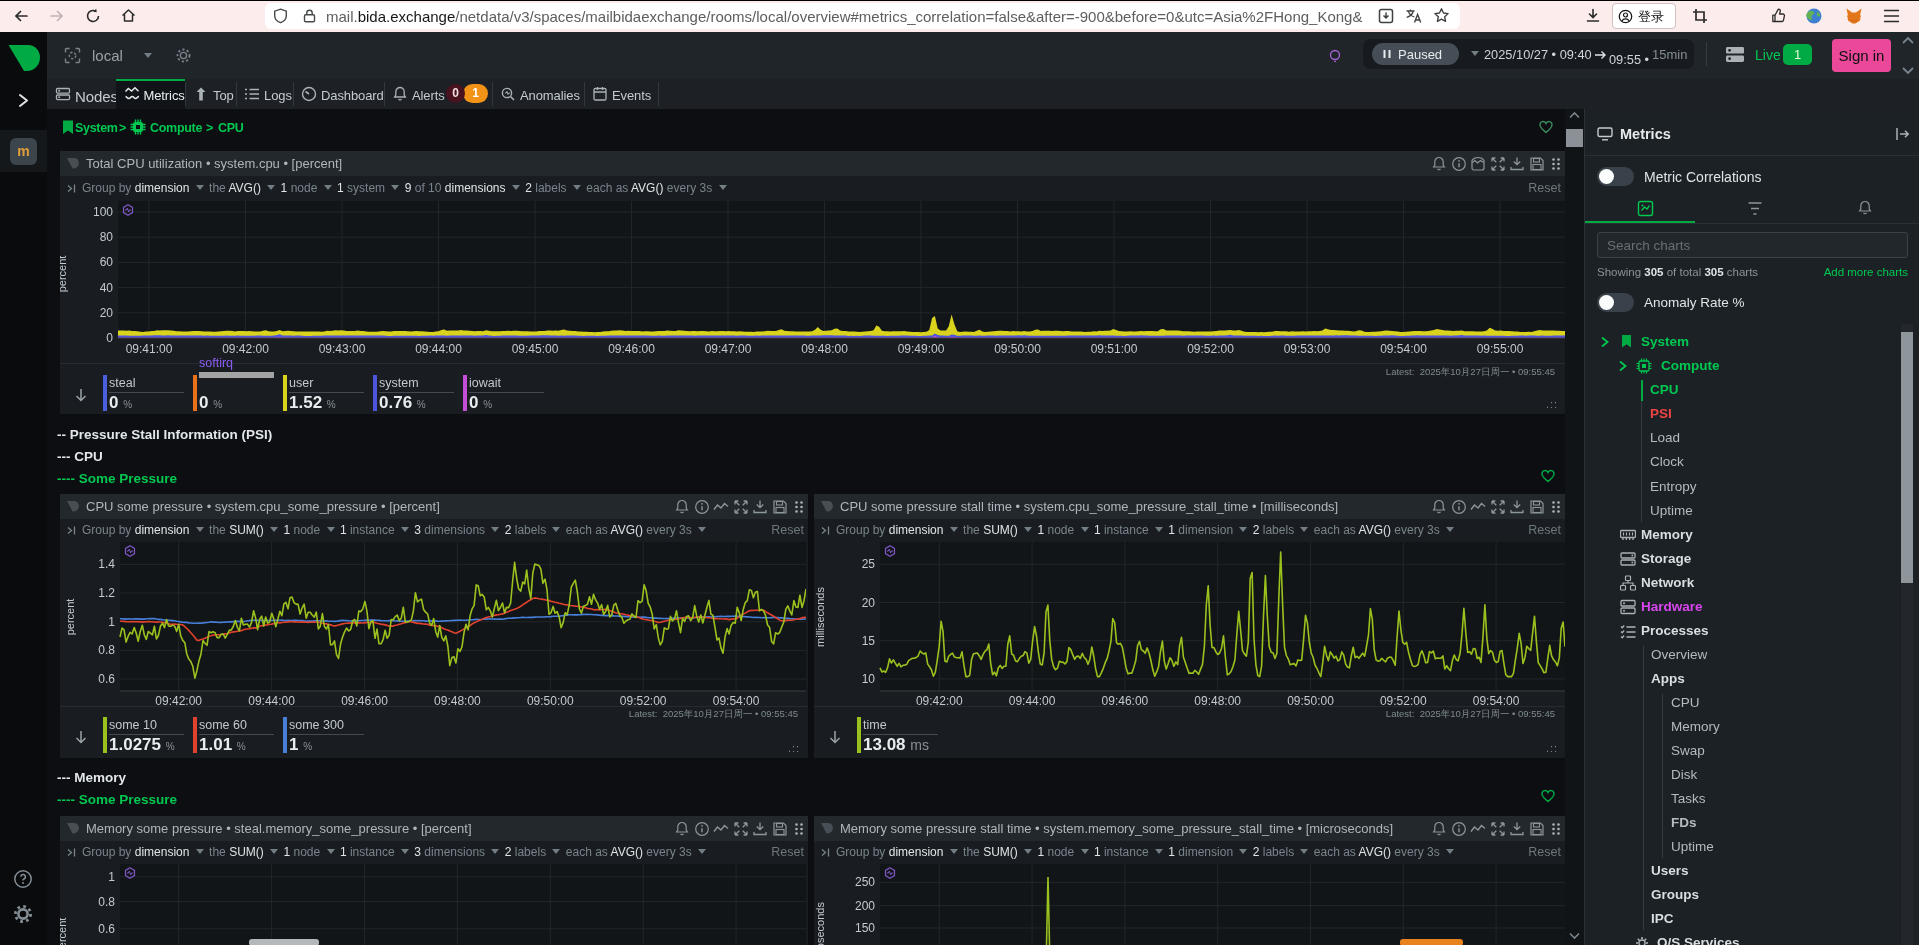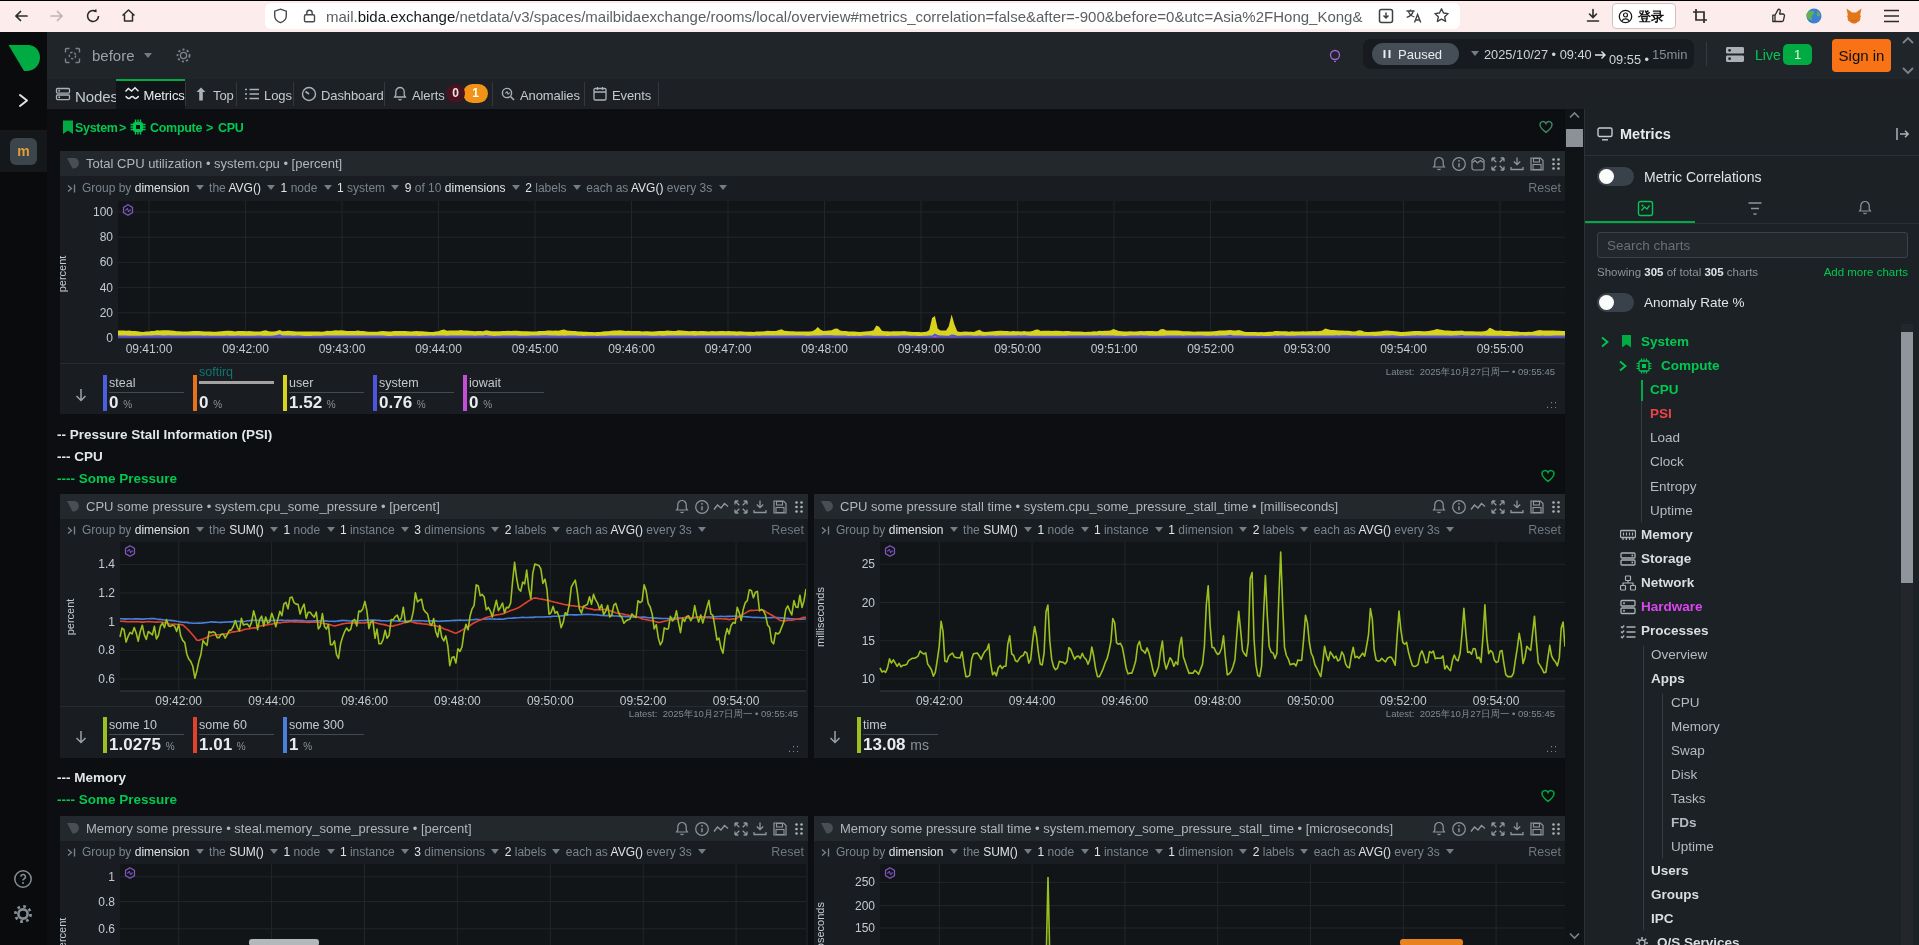--- a/index.html
+++ b/index.html
@@ -44,21 +44,21 @@
   </svg>
 <svg class="abs" style="left:1585px;top:8px" width="16" height="16" viewBox="0 0 16 16">
     <path d="M8 1.5v8M4.5 6L8 9.5 11.5 6M2.5 13h11" stroke="#2b2b2b" stroke-width="1.6" fill="none" stroke-linecap="round"></path>
   </svg>
 <div class="abs" style="left:1612px;top:3px;width:64px;height:26px;background:#fff;border:1px solid #d0c2c3;border-radius:4px"></div>
 <svg class="abs" style="left:1618px;top:9px" width="15" height="15" viewBox="0 0 15 15">
     <circle cx="7.5" cy="7.5" r="6.2" stroke="#1a1a1a" stroke-width="1.3" fill="none"></circle>
     <circle cx="7.5" cy="6" r="2" stroke="#1a1a1a" stroke-width="1.2" fill="none"></circle>
     <path d="M3.8 12a4.3 4.3 0 0 1 7.4 0" stroke="#1a1a1a" stroke-width="1.2" fill="none"></path>
   </svg>
-<div class="abs" style="left:1638px;top:8px;font-size:13px;color:#111;font-weight:bold">登录</div>
+<div class="abs" style="left:1638px;top:8px;font-size:13px;color:#111;font-weight:normal">登录</div>
 <svg class="abs" style="left:1692px;top:8px" width="16" height="16" viewBox="0 0 16 16">
     <path d="M4 1v11h11M1 4h11v11" stroke="#2b2b2b" stroke-width="1.7" fill="none"></path>
   </svg>
 <svg class="abs" style="left:1770px;top:7px" width="17" height="17" viewBox="0 0 17 17">
     <path d="M5 8.2v6.3H2.8V8.2zM5 14.5h6.8a1.7 1.7 0 0 0 1.7-1.4l.9-4.2A1.5 1.5 0 0 0 12.9 7H9.6l.7-3.2a1.3 1.3 0 0 0-2.4-.9L5 8.2" stroke="#2c2c2c" stroke-width="1.3" fill="none" stroke-linejoin="round"></path>
   </svg>
 <svg class="abs" style="left:1805px;top:7px" width="18" height="18" viewBox="0 0 18 18">
     <circle cx="9" cy="9" r="7.5" fill="#3f7fd1"></circle>
     <path d="M4 4.5c2-1.5 4.5-1 5 1 .4 1.8-2 2.2-2.5 4-.4 1.4 1 2.5.2 3.8-2.6-.3-4.8-2.2-5.4-4.8-.3-1.5.9-3 2.7-4zM12 4.2c1.8 1 3 2.6 3.3 4.6-1 .8-2.6 1.1-3.3-.3-.6-1.3.6-2 0-4.3z" fill="#62b152"></path>
   </svg>
@@ -88,21 +88,21 @@
     <circle cx="10" cy="10" r="4.6" stroke="#848e95" stroke-width="2.6" fill="none"></circle>
     <circle cx="10" cy="10" r="7.6" stroke="#848e95" stroke-width="2.8" fill="none" stroke-dasharray="2.7 3.27"></circle>
   </svg>
 <div class="abs" style="left:47px;top:32px;width:1872px;height:47px;background:#20252a"></div>
 <svg class="abs" style="left:64px;top:47px" width="17" height="17" viewBox="0 0 17 17">
     <g stroke="#79848c" stroke-width="1.4" fill="none">
       <path d="M5.5 1.5h-3a1 1 0 0 0-1 1v3M11.5 1.5h3a1 1 0 0 1 1 1v3M1.5 11.5v3a1 1 0 0 0 1 1h3M15.5 11.5v3a1 1 0 0 1-1 1h-3"></path>
       <circle cx="8.5" cy="8.5" r="3.2" stroke-dasharray="2.4 1.7"></circle>
     </g>
   </svg>
-<div class="abs" style="left:92px;top:47px;font-size:15px;color:#99a2a9">before</div>
+<div class="abs" style="left:92px;top:47px;font-size:15px;color:#99a2a9">local</div>
 <span class="abs crt" style="left:141px;top:53px"></span>
 <svg class="abs" style="left:175px;top:47px" width="17" height="17" viewBox="0 0 17 17">
     <circle cx="8.5" cy="8.5" r="3.1" stroke="#79848c" stroke-width="1.3" fill="none"></circle>
     <circle cx="8.5" cy="8.5" r="6" stroke="#79848c" stroke-width="1.8" fill="none" stroke-dasharray="2.2 2.2"></circle>
   </svg>
 <svg class="abs" style="left:1327px;top:48px" width="16" height="16" viewBox="0 0 16 16">
     <circle cx="8" cy="7" r="4.5" stroke="#a766d8" stroke-width="1.3" fill="none"></circle>
     <path d="M6.5 11.5h3M7 13.5h2" stroke="#a766d8" stroke-width="1.2"></path>
   </svg>
 <div class="abs" style="left:1363px;top:39px;width:331px;height:30px;background:#171b1f;border-radius:8px"></div>
@@ -122,21 +122,21 @@
 <svg class="abs" style="left:1726px;top:46px" width="18" height="17" viewBox="0 0 18 17">
     <g fill="#aab2b8">
       <rect x="0" y="1" width="18" height="6.6" rx="1.4"></rect>
       <rect x="0" y="9.4" width="18" height="6.6" rx="1.4"></rect>
     </g>
     <circle cx="3.6" cy="4.3" r="1.4" fill="#20252a"></circle>
     <circle cx="3.6" cy="12.7" r="1.4" fill="#20252a"></circle>
   </svg>
 <div class="abs" style="left:1755px;top:47px;font-size:14px;color:#00c851">Live</div>
 <div class="abs" style="left:1783px;top:44px;width:29px;height:21px;background:#00ab44;border-radius:5px;color:#e9f7d8;font-size:13px;text-align:center;line-height:21px">1</div>
-<div class="abs" style="left:1832px;top:39px;width:59px;height:33px;background:#f97316;border-radius:4px;color:#0c1012;font-size:15px;text-align:center;line-height:33px">Sign in</div>
+<div class="abs" style="left:1832px;top:39px;width:59px;height:33px;background:#ec4899;border-radius:4px;color:#0c1012;font-size:15px;text-align:center;line-height:33px">Sign in</div>
 <svg class="abs" style="left:1902px;top:36px" width="12" height="9" viewBox="0 0 12 9">
     <path d="M1 7l5-5 5 5" stroke="#79848c" stroke-width="1.8" fill="none"></path>
   </svg>
 <svg class="abs" style="left:1902px;top:66px" width="12" height="9" viewBox="0 0 12 9">
     <path d="M1 2l5 5 5-5" stroke="#79848c" stroke-width="1.8" fill="none"></path>
   </svg>
 <div class="abs" style="left:47px;top:79px;width:1872px;height:30px;background:#1d2125"></div>
 <div class="abs" style="left:115.5px;top:82px;width:1px;height:24px;background:#31383e"></div>
 <svg class="abs" style="left:55px;top:86px" width="16" height="16" viewBox="0 0 16 16">
     <g fill="none" stroke="#aab2b8" stroke-width="1.3">
@@ -329,21 +329,21 @@
   </svg>
 <div class="abs" style="left:60px;top:363px;width:1505px;height:1px;background:#262b2f"></div>
 <div class="abs" style="left:1225px;top:366px;width:330px;text-align:right;font-size:9.5px;color:#7f8a91">Latest:&nbsp; 2025年10月27日周一 • 09:55:45</div>
 <svg class="abs" style="left:74px;top:388px" width="14" height="16" viewBox="0 0 14 16">
     <path d="M7 1v11M2.5 8L7 12.5 11.5 8" stroke="#9aa2a8" stroke-width="1.5" fill="none"></path>
   </svg>
 <div class="abs" style="left:103px;top:375px;width:4px;height:36px;background:#4a5fe0"></div>
 <div class="abs" style="left:109px;top:376px;width:75px;font-size:12.5px;color:#c2c9cd;border-bottom:1px solid #434b52;padding-bottom:2px">steal</div>
 <div class="abs" style="left:109px;top:393px;font-size:17px;font-weight:bold;color:#e8ecee">0 <span style="font-size:10px;font-weight:normal;color:#8a9298">%</span></div>
 <div class="abs" style="left:193px;top:375px;width:4px;height:36px;background:#e8711a"></div>
-<div class="abs" style="left:199px;top:365px;width:75px;font-size:12.5px;color:#0f766e;border-bottom:3px solid #a3a3a3;padding-bottom:2px">softirq</div>
+<div class="abs" style="left:199px;top:356px;width:75px;font-size:12.5px;color:#8b5cf6;border-bottom:6px solid #a3a3a3;padding-bottom:2px">softirq</div>
 <div class="abs" style="left:199px;top:393px;font-size:17px;font-weight:bold;color:#e8ecee">0 <span style="font-size:10px;font-weight:normal;color:#8a9298">%</span></div>
 <div class="abs" style="left:283px;top:375px;width:4px;height:36px;background:#d9d31e"></div>
 <div class="abs" style="left:289px;top:376px;width:75px;font-size:12.5px;color:#c2c9cd;border-bottom:1px solid #434b52;padding-bottom:2px">user</div>
 <div class="abs" style="left:289px;top:393px;font-size:17px;font-weight:bold;color:#e8ecee">1.52 <span style="font-size:10px;font-weight:normal;color:#8a9298">%</span></div>
 <div class="abs" style="left:373px;top:375px;width:4px;height:36px;background:#4d55e0"></div>
 <div class="abs" style="left:379px;top:376px;width:75px;font-size:12.5px;color:#c2c9cd;border-bottom:1px solid #434b52;padding-bottom:2px">system</div>
 <div class="abs" style="left:379px;top:393px;font-size:17px;font-weight:bold;color:#e8ecee">0.76 <span style="font-size:10px;font-weight:normal;color:#8a9298">%</span></div>
 <div class="abs" style="left:463px;top:375px;width:4px;height:36px;background:#c44fd6"></div>
 <div class="abs" style="left:469px;top:376px;width:75px;font-size:12.5px;color:#c2c9cd;border-bottom:1px solid #434b52;padding-bottom:2px">iowait</div>
 <div class="abs" style="left:469px;top:393px;font-size:17px;font-weight:bold;color:#e8ecee">0 <span style="font-size:10px;font-weight:normal;color:#8a9298">%</span></div>

